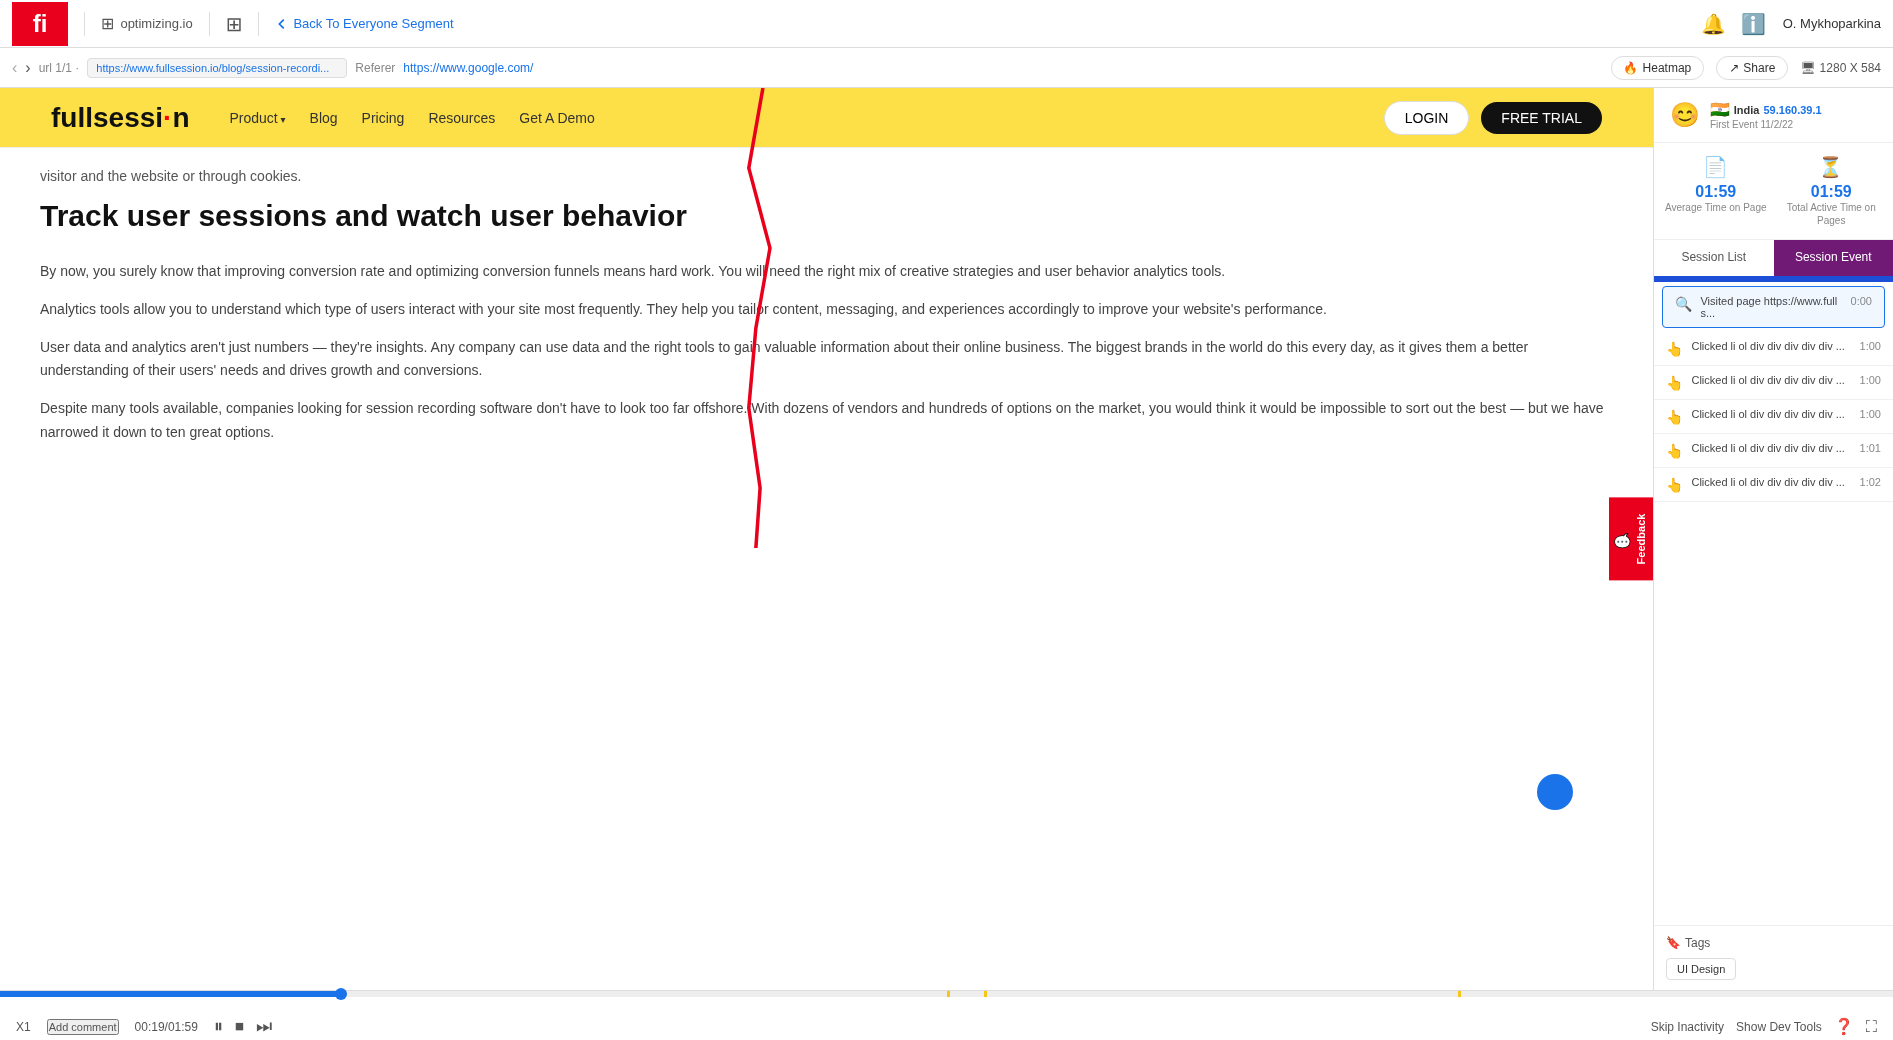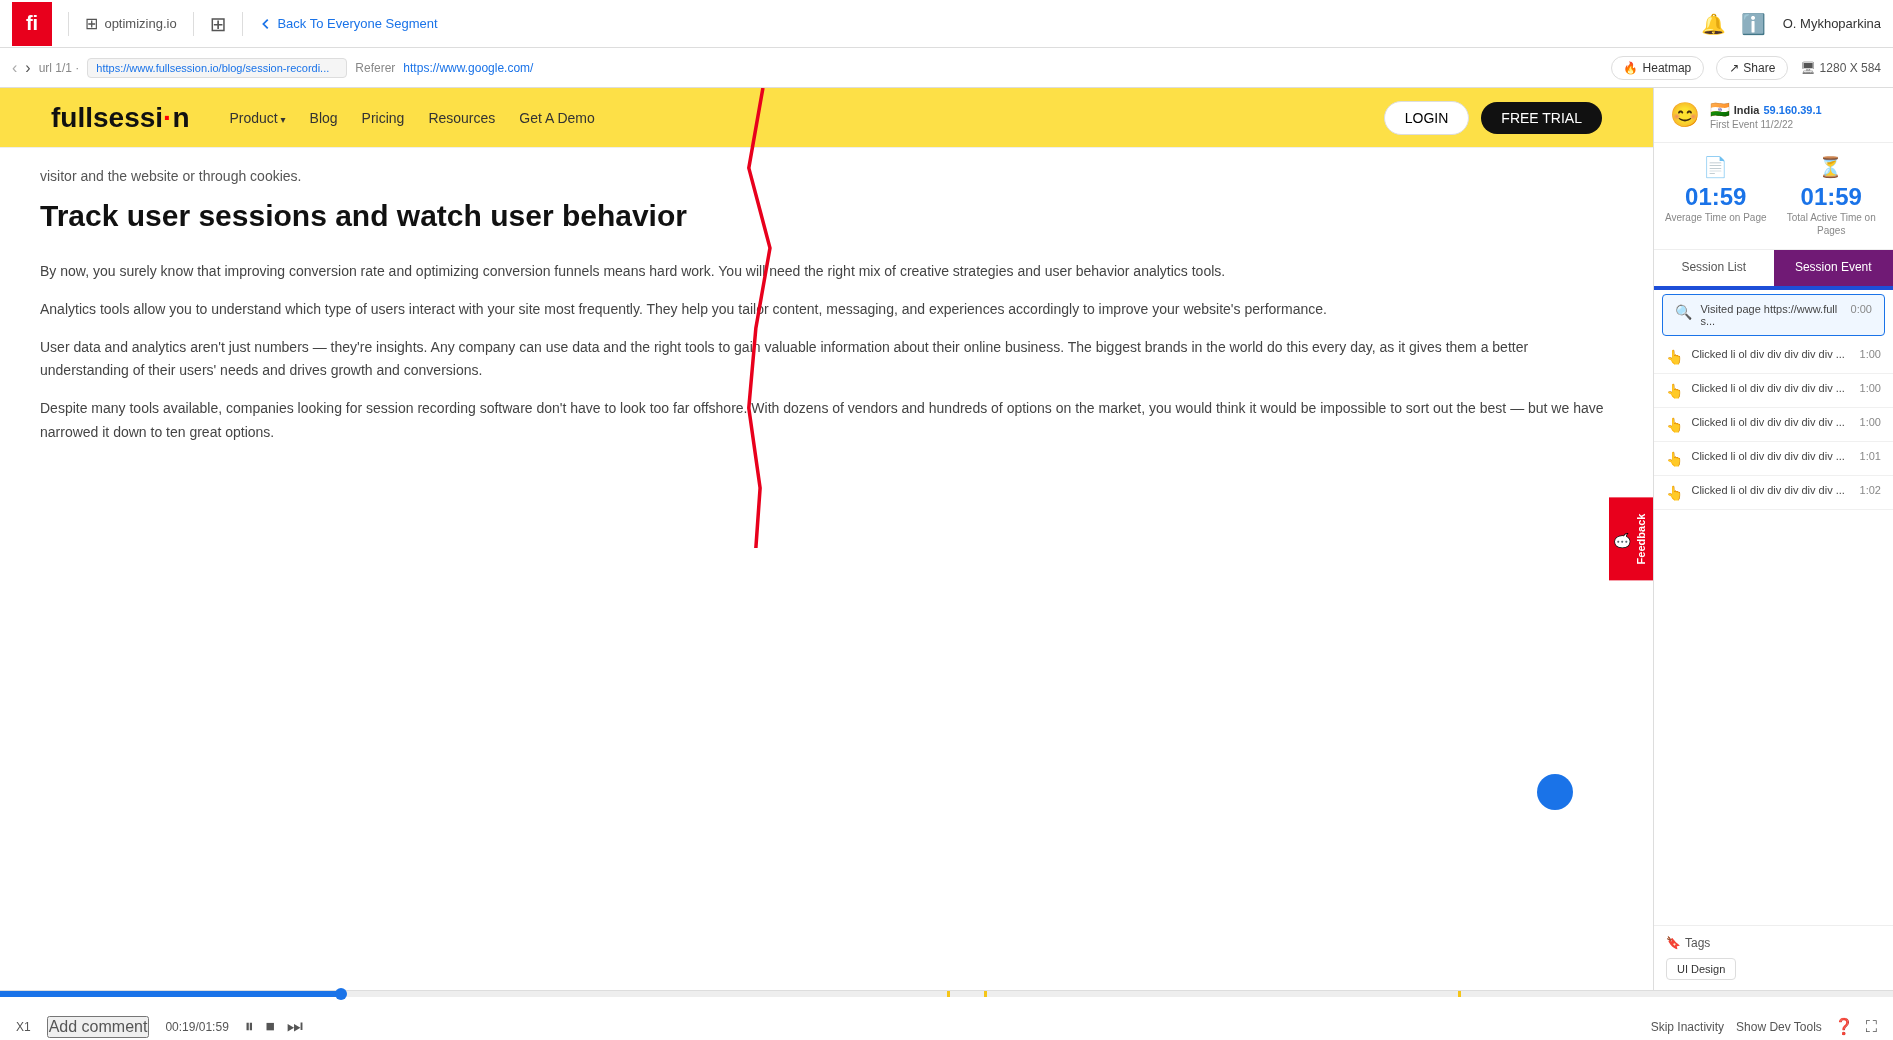--- a/index.html
+++ b/index.html
@@ -4,22 +4,22 @@
   <style>
     * { box-sizing: border-box; margin: 0; padding: 0; }
     body { font-family: -apple-system, BlinkMacSystemFont, 'Segoe UI', sans-serif; background: #f0f0f0; overflow: hidden; }
 
     
     .top-bar {
       display: flex; align-items: center; background: #fff; border-bottom: 1px solid #ddd;
       height: 48px; padding: 0 12px; gap: 16px;
     }
     .logo-fi {
-      width: 40px; height: 44px; background: #e8001c; display: flex; align-items: center; justify-content: center;
-      font-weight: 900; font-size: 20px; color: #fff; flex-shrink: 0;
+      width: 56px; height: 44px; background: #e8001c; display: flex; align-items: center; justify-content: center;
+      font-weight: 900; font-size: 24px; color: #fff; flex-shrink: 0;
     }
     .fullsession-brand {
       display: flex; align-items: center; gap: 6px; font-size: 13px; color: #555;
     }
     .fullsession-brand .icon { font-size: 16px; }
     .divider-v { width: 1px; height: 24px; background: #ddd; }
     .apps-icon { font-size: 20px; color: #555; cursor: pointer; }
     .back-btn {
       display: flex; align-items: center; gap: 4px; color: #1a73e8; font-size: 13px; cursor: pointer;
     }
@@ -124,26 +124,26 @@
     .user-record { color: #888; font-size: 10px; }
 
     
     .stats-row {
       display: flex; padding: 12px 8px; border-bottom: 1px solid #eee; gap: 8px;
     }
     .stat-item {
       flex: 1; text-align: center;
     }
     .stat-icon { font-size: 20px; color: #888; margin-bottom: 4px; }
-    .stat-value { font-size: 24px; font-weight: 700; color: #1a73e8; text-align: center; }
+    .stat-value { font-size: 16px; font-weight: 700; color: #1a73e8; text-align: center; }
     .stat-label { font-size: 10px; color: #888; line-height: 1.3; }
 
     
     .session-tabs {
-      display: flex; border-bottom: 4px solid #1d4ed8; justify-content: flex-end;
+      display: flex; border-bottom: 6px solid #1d4ed8; justify-content: flex-end;
     }
     .session-tab {
       flex: 1; text-align: center; padding: 10px 4px; font-size: 12px; cursor: pointer;
       color: #555; border-bottom: 2px solid transparent;
     }
     .session-tab.active {
       background: #701a75; color: #fff;
     }
 
     
@@ -180,21 +180,21 @@
       width: 12px; height: 12px; background: #1a73e8; border-radius: 50%;
       position: absolute; top: -3px; transform: translateX(-50%);
     }
     .progress-markers { position: absolute; top: 0; width: 100%; height: 6px; }
     .marker { position: absolute; width: 3px; height: 6px; background: #f5c518; }
 
     .bottom-controls {
       display: flex; align-items: center; padding: 6px 16px; gap: 16px; flex: 1;
     }
     .zoom-label { font-size: 12px; color: #555; }
-    .add-comment-btn { font-size: 16px; color: #555; cursor: pointer; }
+    .add-comment-btn { font-size: 11px; color: #555; cursor: pointer; }
     .timestamp { font-size: 12px; color: #555; }
     .play-controls { display: flex; gap: 12px; align-items: center; font-size: 18px; color: #555; }
     .play-btn { cursor: pointer; }
     .bc-spacer { flex: 1; }
     .bottom-right { display: flex; gap: 12px; align-items: center; font-size: 12px; color: #555; }
     .skip-btn { cursor: pointer; }
     .devtools-btn { cursor: pointer; }
     .help-btn, .fullscreen-btn { cursor: pointer; font-size: 16px; }
   </style>
 </head>

